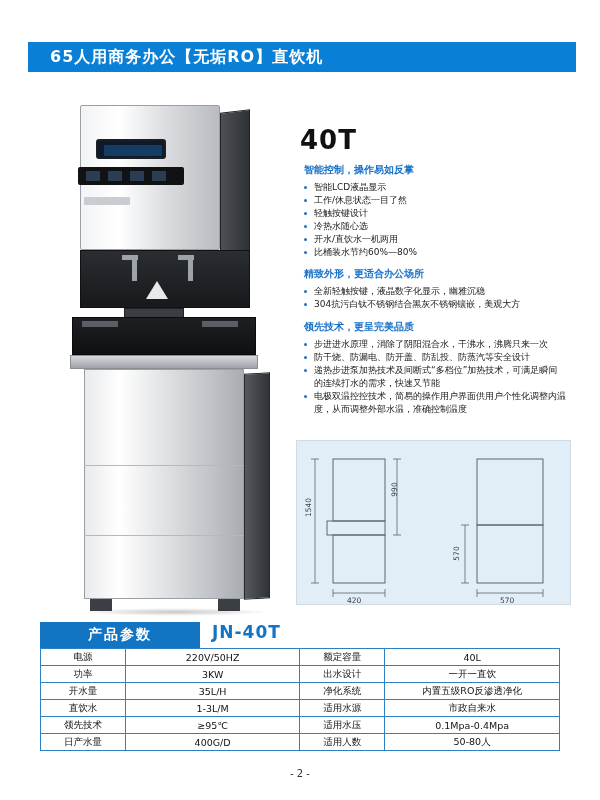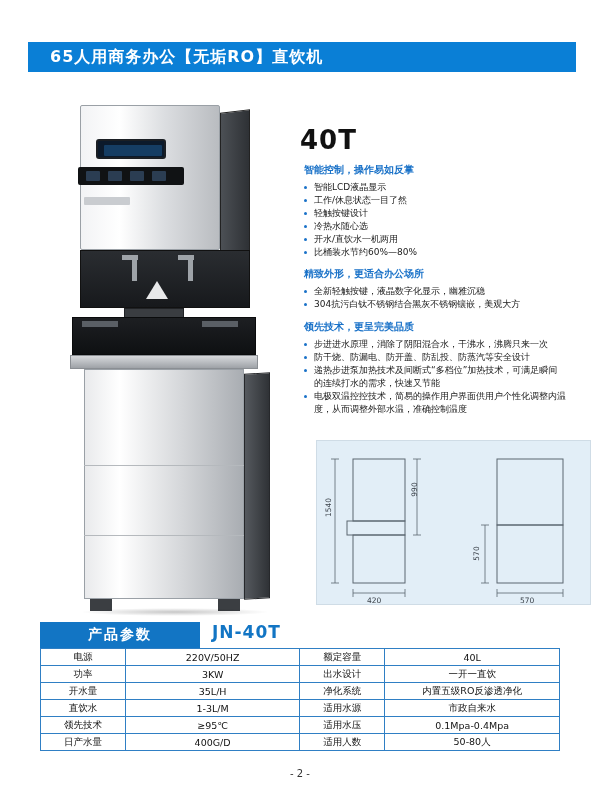--- a/index.html
+++ b/index.html
@@ -219,21 +219,21 @@
     background: #1a72c8;
     border-radius: 50%;
   }
   #sec1 { top: 163px; }
   #sec2 { top: 267px; }
   #sec3 { top: 320px; }
 
   
   .dim-box {
     position: absolute;
-    left: 316px; top: 440px;
+    left: 296px; top: 440px;
     width: 275px; height: 165px;
     background: #e2eef7;
     border: 1px solid #cfdce6;
   }
   .dim-svg { position: absolute; left: 0; top: 0; }
 
   
   .spec-header {
     position: absolute;
     left: 40px; top: 622px;

